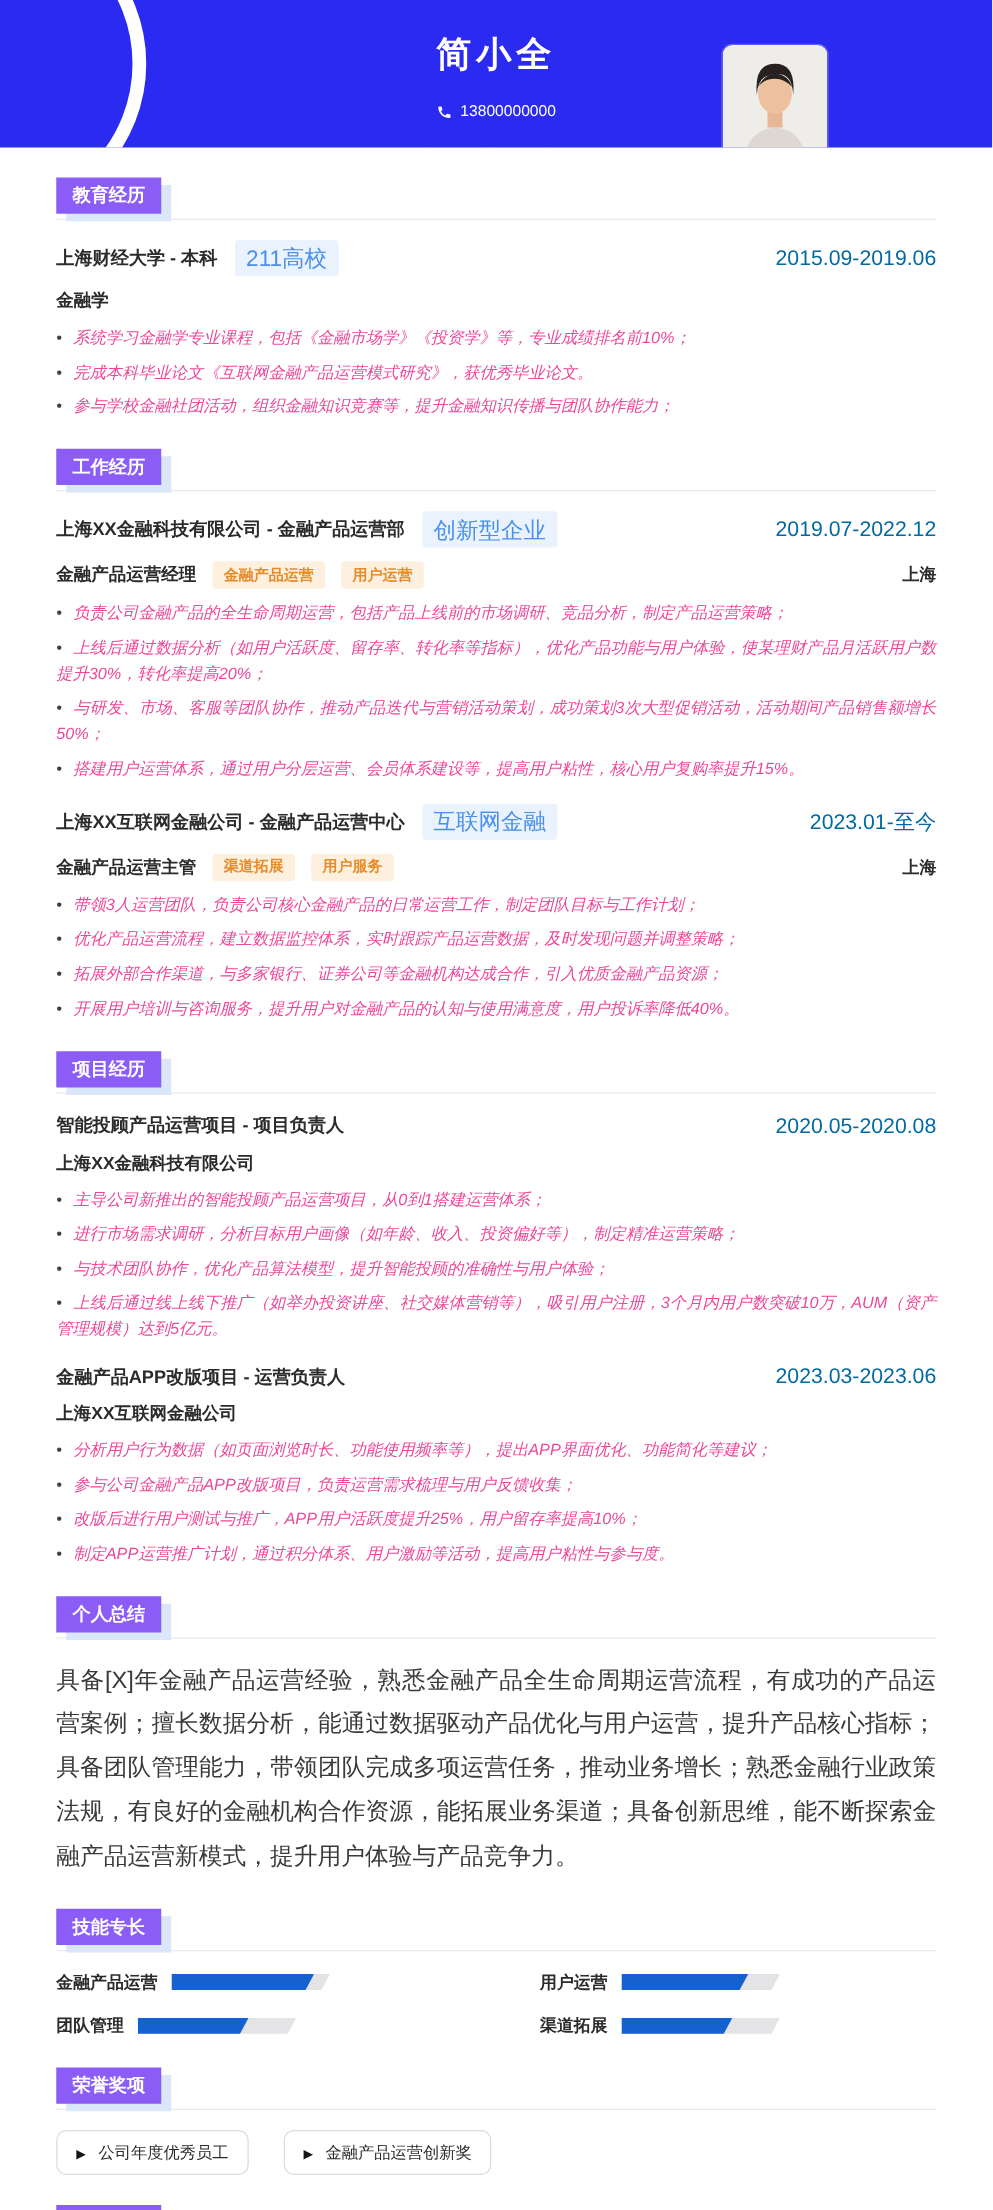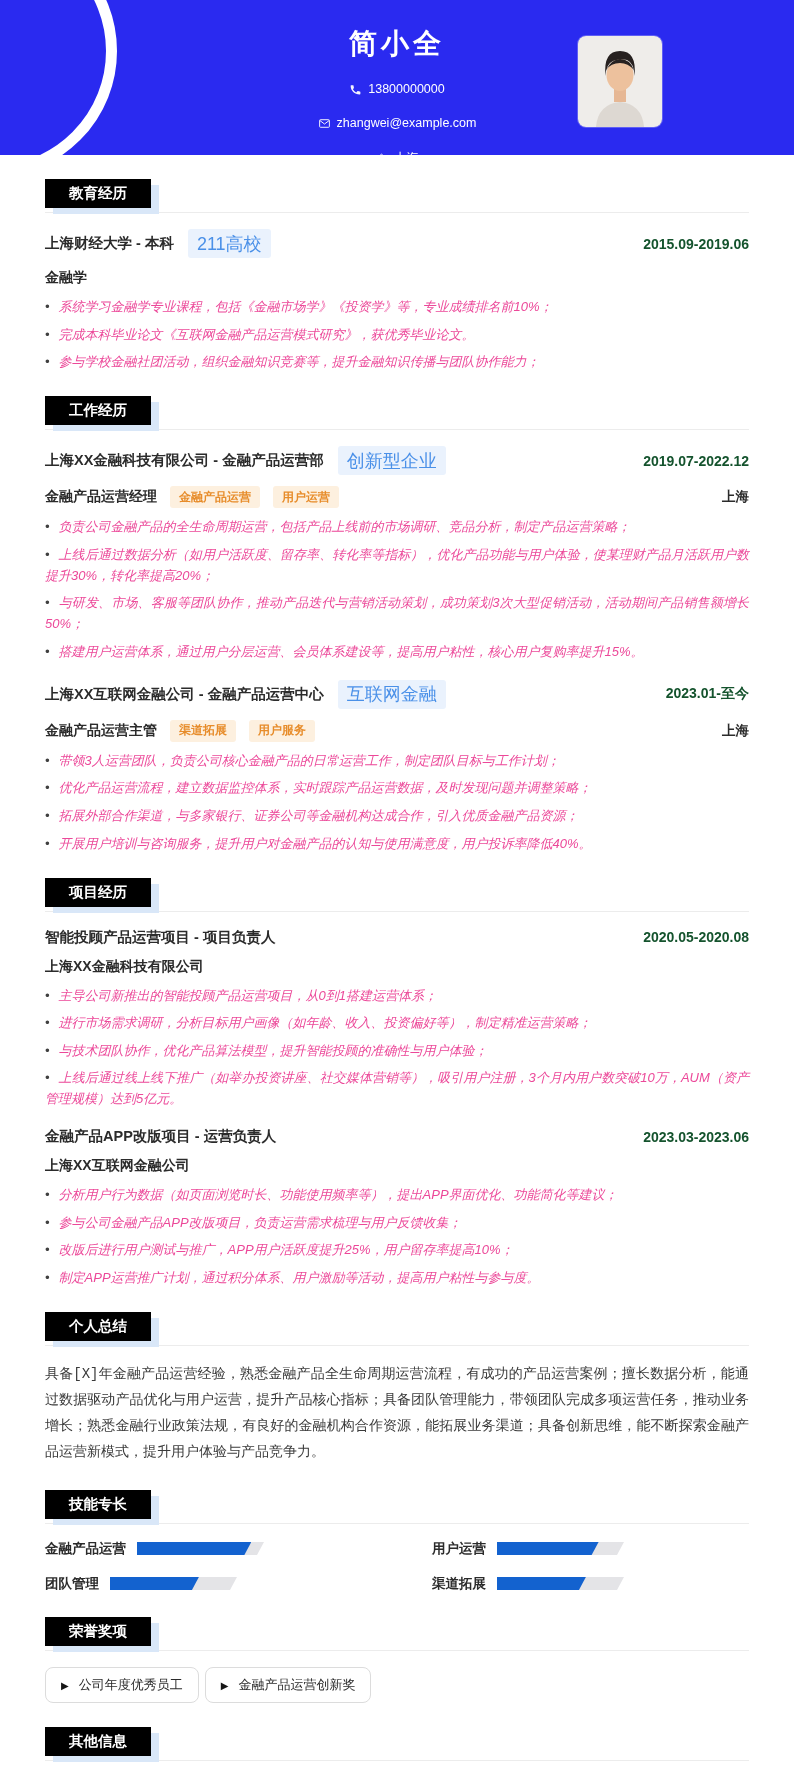--- a/index.html
+++ b/index.html
@@ -1,66 +1,66 @@
 <!DOCTYPE html>
 <html><head>
 <meta charset="utf-8">
 <style>
   html,body{margin:0;padding:0;background:#fff;}
   body{font-family:"Liberation Sans","DejaVu Sans",sans-serif;color:#2b2b2b;}
   .page{width:794px;min-height:1768px;margin:0 auto;background:#fff;overflow:hidden;}
 
   
-  .header{height:155px;background:#2A2AF0;position:relative;overflow:hidden;color:#fff;}
+  .header{height:118px;background:#2A2AF0;position:relative;overflow:hidden;color:#fff;}
   .deco-ring{position:absolute;left:-135px;top:-75px;width:230px;height:230px;border:11px solid #ffffff;border-radius:50%;}
   .name{text-align:center;padding-top:25px;font-size:28px;font-weight:bold;letter-spacing:4px;}
   .contact-row{display:flex;justify-content:center;align-items:center;gap:20px;font-size:12.5px;margin-top:19px;flex-direction:column;}
   .contact-row.second{margin-top:10px;}
   .c-item{display:inline-flex;align-items:center;gap:6px;white-space:nowrap;}
   .c-item svg{display:block;opacity:.95;}
   .photo{position:absolute;right:132px;top:36px;width:84px;height:91px;border-radius:8px;overflow:hidden;box-shadow:0 0 0 1px rgba(255,255,255,.25);}
   .photo svg{display:block;}
 
   
   .main{padding:24px 45px 34px;}
   .section{margin-bottom:24px;}
   .sec-header{border-bottom:1px solid #ECECEC;padding-bottom:4px;margin-bottom:16px;}
-  .sec-badge{display:inline-block;background:#000000;color:#fff;font-size:14.5px;font-weight:bold;
-             padding:5px 24px;box-shadow:8px 6px 0 #D9E7F8;position:relative;z-index:1;}
+  .sec-badge{display:inline-block;background:#8b5cf6;color:#fff;font-size:14.5px;font-weight:bold;
+             padding:5px 13px;box-shadow:8px 6px 0 #D9E7F8;position:relative;z-index:1;}
 
   .entry-head{display:flex;align-items:center;margin-bottom:11px;}
   .entry-title{font-weight:bold;font-size:14.5px;color:#2b2b2b;}
   .tag-blue{margin-left:14px;background:#EAF2FD;color:#4A90E8;font-size:18px;padding:2.5px 9px;border-radius:3px;}
-  .entry-date{margin-left:auto;font-weight:bold;font-size:14px;color:#14532d;}
+  .entry-date{margin-left:auto;font-weight:normal;font-size:17px;color:#0369a1;}
   .role-row{display:flex;align-items:center;margin-bottom:8px;}
   .role{font-weight:bold;font-size:14px;}
   .tag-orange{margin-left:13px;background:#FDF0DF;color:#E78C2A;font-size:12px;font-weight:bold;padding:2.5px 9px;border-radius:3px;}
   .location{margin-left:auto;font-weight:bold;font-size:13.5px;}
   .major{font-weight:bold;font-size:14px;margin-bottom:9px;}
   .org{font-weight:bold;font-size:14px;margin-bottom:9px;}
 
   .bullets{margin:0;padding:0;}
   .bullet{font-size:13px;color:#ec4899;line-height:1.62;margin-bottom:6.5px;text-align:justify;font-style:italic;}
   .bullet::before{content:"•";margin-right:9px;color:#404040;}
   .job{margin-bottom:18px;}
   .job:last-child{margin-bottom:0;}
 
-  .summary-text{font-size:14px;color:#3a3a3a;line-height:1.85;text-align:justify;font-family:Liberation Mono, monospace;}
+  .summary-text{font-size:19px;color:#3a3a3a;line-height:1.85;text-align:justify;}
 
   
   .skills-grid{display:grid;grid-template-columns:1fr 1fr;column-gap:70px;row-gap:17px;margin-top:2px;}
   .skill{display:flex;align-items:center;}
   .skill-label{font-size:13.5px;font-weight:bold;color:#2b2b2b;}
   .skill-bar{width:127px;height:13px;margin-left:11px;background:#E4E4E7;
              clip-path:polygon(0 0,100% 0,calc(100% - 7px) 100%,0 100%);}
   .skill-fill{display:block;height:100%;background:#1362CF;
              clip-path:polygon(0 0,100% 0,calc(100% - 7px) 100%,0 100%);}
 
   
-  .honors{display:flex;gap:6px;margin-top:2px;}
+  .honors{display:flex;gap:28px;margin-top:2px;}
   .honor-btn{display:inline-flex;align-items:center;gap:10px;border:1px solid #DCDCDC;border-radius:8px;
              padding:8px 15px;font-size:13px;color:#2b2b2b;background:#fff;}
   .tri::before{content:"▶";font-size:10px;color:#151515;}
 </style>
 </head>
 <body>
 
 <div class="page">
 
   <div class="header">

